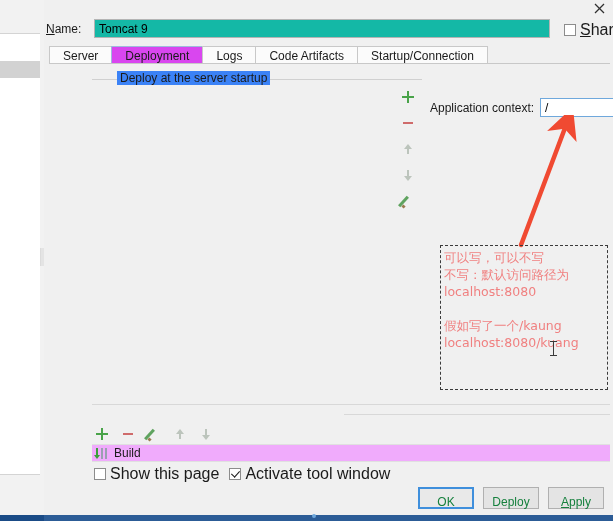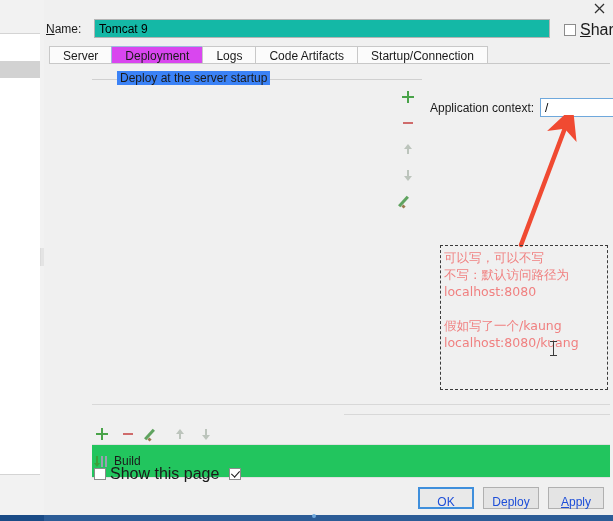--- a/index.html
+++ b/index.html
@@ -369,22 +369,22 @@
     left: 50px; top: 424px;
     width: 200px; height: 20px;
     display: flex;
     align-items: center;
     gap: 10px;
   }
 
   #bl-list {
     position: absolute;
     left: 48px; top: 444px;
-    width: 518px; height: 34px;
-    background: #22c55e;
+    width: 518px; height: 18px;
+    background: #f0abfc;
     border-top: 1px solid #e0e0e0;
     border-bottom: 1px solid #e0e0e0;
     display: flex;
     align-items: center;
     gap: 5px;
     padding-left: 4px;
     box-sizing: border-box;
   }
   #build-icon {
     width: 13px; height: 13px;
@@ -421,21 +421,21 @@
     right: 9px; bottom: 12px;
     display: flex;
     gap: 9px;
   }
   .btn {
     min-width: 56px;
     height: 22px;
     line-height: 20px;
     text-align: center;
     font-size: 12px;
-    color: #1d4ed8;
+    color: #15803d;
     background: #e4e4e4;
     border: 1px solid #b0b0b0;
     box-sizing: border-box;
     cursor: pointer;
     padding: 4px 8px;
     font-family: "Liberation Sans", sans-serif;
   }
   .btn.default {
     border: 2px solid #3f8fdc;
     background: #e9e9e9;
@@ -558,20 +558,21 @@
     <span id="build-label">Build</span>
   </div>
 
   <div id="bottom-checkboxes">
     <span class="cbrow">
       <span class="cb"></span>
       <span class="cb-label">Show this page</span>
     </span>
     <span class="cbrow">
       <span class="cb checked"></span>
+      <span class="cb-label">Activate tool window</span>
     </span>
   </div>
 
   <div id="button-bar">
     <div class="btn default">OK</div>
     <div class="btn">Deploy</div>
     <div class="btn"><u>A</u>pply</div>
   </div>
 </div>
 

